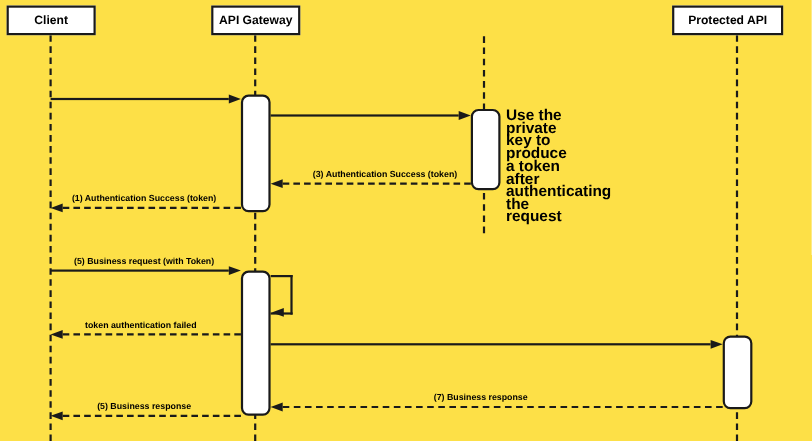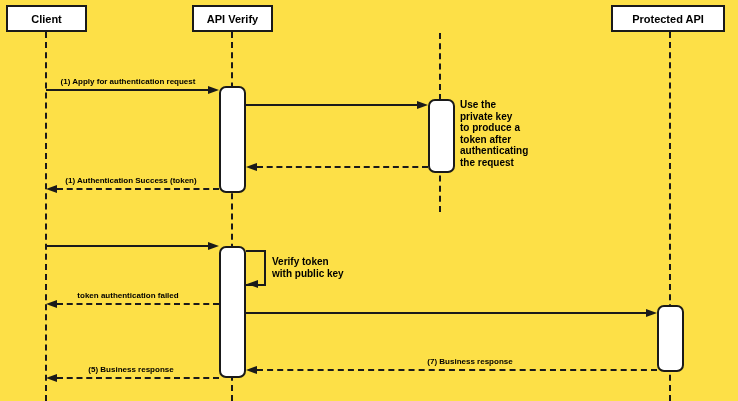--- a/index.html
+++ b/index.html
@@ -19,82 +19,82 @@
   }
   .mline{position:absolute;height:0;border-top:2px solid #1a1a1a;z-index:4;}
   .mline.dashed{border-top-style:dashed;}
   .ahead{position:absolute;width:0;height:0;border-top:4px solid transparent;border-bottom:4px solid transparent;z-index:6;}
   .ahead.right{border-left:11px solid #1a1a1a;}
   .ahead.left{border-right:11px solid #1a1a1a;}
   .mlabel{
     position:absolute;font-size:8px;font-weight:bold;white-space:nowrap;
     transform:translateX(-50%);z-index:7;line-height:10px;
   }
-  .note{position:absolute;font-size:10px;font-weight:bold;line-height:11.5px;z-index:7;}
+  .note{position:absolute;font-size:14px;font-weight:bold;line-height:11.5px;z-index:7;}
   .selfloop{
     position:absolute;box-sizing:border-box;border:2px solid #1a1a1a;border-left:none;
     background:transparent;z-index:4;
   }
 </style>
 </head>
 <body>
 
 <div id="diagram">
 
   <div class="lifeline" style="left:45px;top:32px;height:369px;"></div>
   <div class="lifeline" style="left:231px;top:32px;height:369px;"></div>
   <div class="lifeline" style="left:439px;top:33px;height:179px;"></div>
   <div class="lifeline" style="left:669px;top:32px;height:369px;"></div>
 
   <div class="pbox" style="left:6px;top:5px;width:81px;height:27px;">
     <span>Client</span>
   </div>
   <div class="pbox" style="left:192px;top:5px;width:81px;height:27px;">
-    <span>API Verify</span>
+    <span>API Gateway</span>
   </div>
-  <div class="pbox" style="left:611px;top:5px;width:114px;height:27px;justify-content:center;">
+  <div class="pbox" style="left:611px;top:5px;width:101px;height:27px;justify-content:center;">
     <span>Protected API</span>
   </div>
 
   <div class="activation" style="left:219px;top:86px;height:107px;"></div>
   <div class="activation" style="left:219px;top:246px;height:132px;"></div>
   <div class="activation" style="left:428px;top:99px;height:74px;"></div>
   <div class="activation" style="left:657px;top:305px;height:67px;"></div>
 
   <div class="mline" style="left:46px;top:89px;width:162px;"></div>
   <div class="ahead right" style="left:208px;top:86px;"></div>
-  <div class="mlabel" style="left:128px;top:77px;">(1) Apply for authentication request</div>
 
   <div class="mline" style="left:246px;top:104px;width:171px;"></div>
   <div class="ahead right" style="left:417px;top:101px;"></div>
 
   <div class="note" style="left:460px;top:99px;width:64px;">Use the private key to produce a token after authenticating the request</div>
 
   <div class="mline dashed" style="left:257px;top:166px;width:171px;"></div>
   <div class="ahead left" style="left:246px;top:163px;"></div>
+  <div class="mlabel" style="left:350px;top:154px;">(3) Authentication Success (token)</div>
 
   <div class="mline dashed" style="left:57px;top:188px;width:162px;"></div>
   <div class="ahead left" style="left:46px;top:185px;"></div>
   <div class="mlabel" style="left:131px;top:176px;">(1) Authentication Success (token)</div>
 
   <div class="mline" style="left:46px;top:245px;width:162px;"></div>
   <div class="ahead right" style="left:208px;top:242px;"></div>
+  <div class="mlabel" style="left:131px;top:233px;">(5) Business request (with Token)</div>
 
   <div class="selfloop" style="left:246px;top:250px;width:20px;height:36px;"></div>
   <div class="ahead left" style="left:247px;top:280px;"></div>
-  <div class="note" style="left:272px;top:256px;width:72px;">Verify token with public key</div>
 
   <div class="mline dashed" style="left:57px;top:303px;width:162px;"></div>
   <div class="ahead left" style="left:46px;top:300px;"></div>
   <div class="mlabel" style="left:128px;top:291px;">token authentication failed</div>
 
   <div class="mline" style="left:246px;top:312px;width:400px;"></div>
   <div class="ahead right" style="left:646px;top:309px;"></div>
 
   <div class="mline dashed" style="left:257px;top:369px;width:400px;"></div>
   <div class="ahead left" style="left:246px;top:366px;"></div>
-  <div class="mlabel" style="left:470px;top:357px;">(7) Business response</div>
+  <div class="mlabel" style="left:437px;top:357px;">(7) Business response</div>
 
   <div class="mline dashed" style="left:57px;top:377px;width:162px;"></div>
   <div class="ahead left" style="left:46px;top:374px;"></div>
   <div class="mlabel" style="left:131px;top:365px;">(5) Business response</div>
 
 </div>
 
 </body></html>

